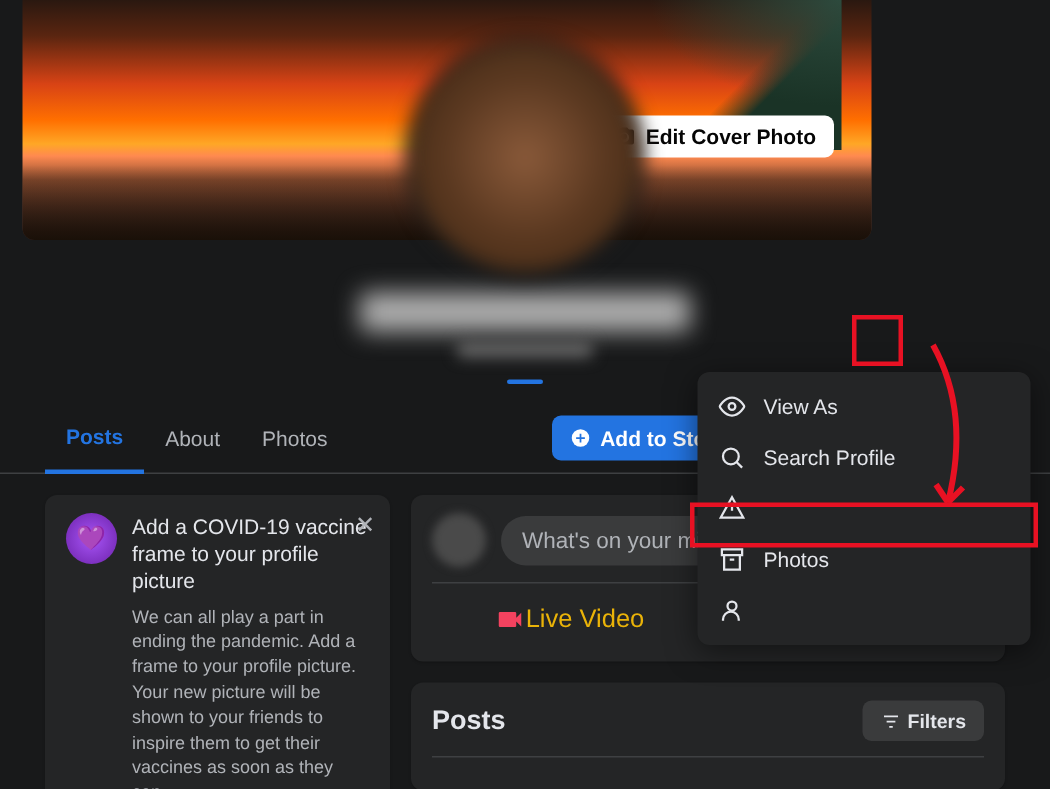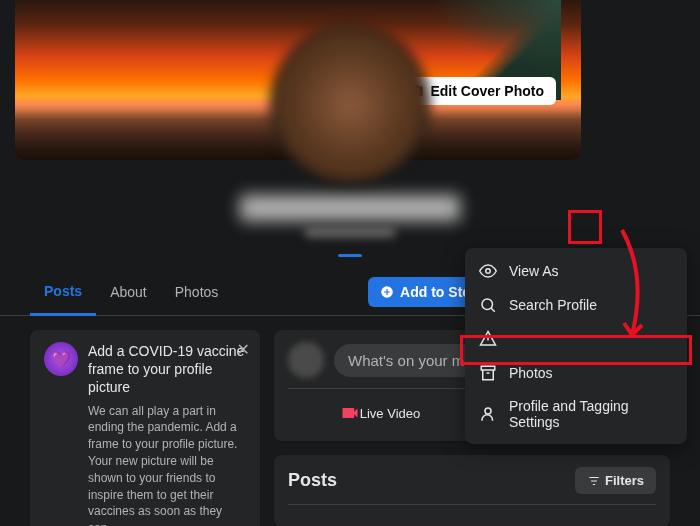--- a/index.html
+++ b/index.html
@@ -35,21 +35,21 @@
 .vaccine-card { position: relative; }
 .close-x { position: absolute; top: 10px; right: 10px; color: #b0b3b8; cursor: pointer; font-size: 16px; }
 .vax-head { display:flex; gap:10px; }
 .vax-icon { width:34px; height:34px; border-radius:50%; background: radial-gradient(circle, #a855f7 0%, #6b21a8 100%); flex-shrink:0; display:flex; align-items:center; justify-content:center; font-size:16px;}
 .vax-title { font-size:14px; font-weight:400; line-height:1.3; }
 .vax-body { font-size:12px; color:#b0b3b8; margin-top:6px; line-height:1.4; margin-left:44px;}
 .composer { display:flex; align-items:center; gap:10px; padding-bottom:10px; border-bottom:1px solid #3e4042;}
 .composer-av { width:36px; height:36px; border-radius:50%; background:#4a4a4a; filter:blur(3px);}
 .composer-input { flex:1; background:#3a3b3c; border-radius:18px; padding:8px 14px; color:#b0b3b8; font-size:15px;}
 .composer-opts { display:flex; margin-top:8px;}
-.comp-opt { flex:1; display:flex; align-items:center; justify-content:center; gap:0; padding:6px; font-size:13px; color:#e5e5e5; cursor:pointer; border-radius:6px;}
+.comp-opt { flex:1; display:flex; align-items:center; justify-content:center; gap:0; padding:6px; font-size:17px; color:#eab308; cursor:pointer; border-radius:6px;}
 .posts-header { display:flex; align-items:center; justify-content:space-between;}
 .posts-title { font-size:18px; font-weight:700;}
 .filter-btn { background:#3a3b3c; border:none; color:#e4e6eb; padding:6px 12px; border-radius:6px; font-size:13px; font-weight:600; display:flex; align-items:center; gap:4px;margin-left:48px;}
 .posts-sub { text-align:center; padding:10px 0 0; border-top:1px solid #3e4042; margin-top:10px;}
 .dropdown { position:absolute; top:248px; left:465px; width:222px; background:#242526; border-radius:8px; box-shadow:0 4px 20px rgba(0,0,0,0.5); padding:6px; z-index:40;}
 .dd-item { display:flex; align-items:center; gap:12px; padding:8px 8px; font-size:14px; color:#e4e6eb; border-radius:6px; cursor:pointer;}
 .dd-item.highlighted { background:#3a3b3c;}
 .dd-icon { width:18px; height:18px; display:flex; align-items:center; justify-content:center; flex-shrink:0;}
 svg { display:block; }
 </style>
@@ -203,15 +203,14 @@
       </span>
     <span>Photos</span>
   </div>
   <div class="dd-item">
     <span class="dd-icon">
         <svg width="18" height="18" viewBox="0 0 24 24" fill="none" stroke="#e4e6eb" stroke-width="2">
           <circle cx="12" cy="8" r="4"></circle>
           <path d="M4 21v-1a7 7 0 0114 0v1"></path>
         </svg>
       </span>
-    <span>Profile and Tagging Settings</span>
   </div>
 </div>
 
 </body></html>

